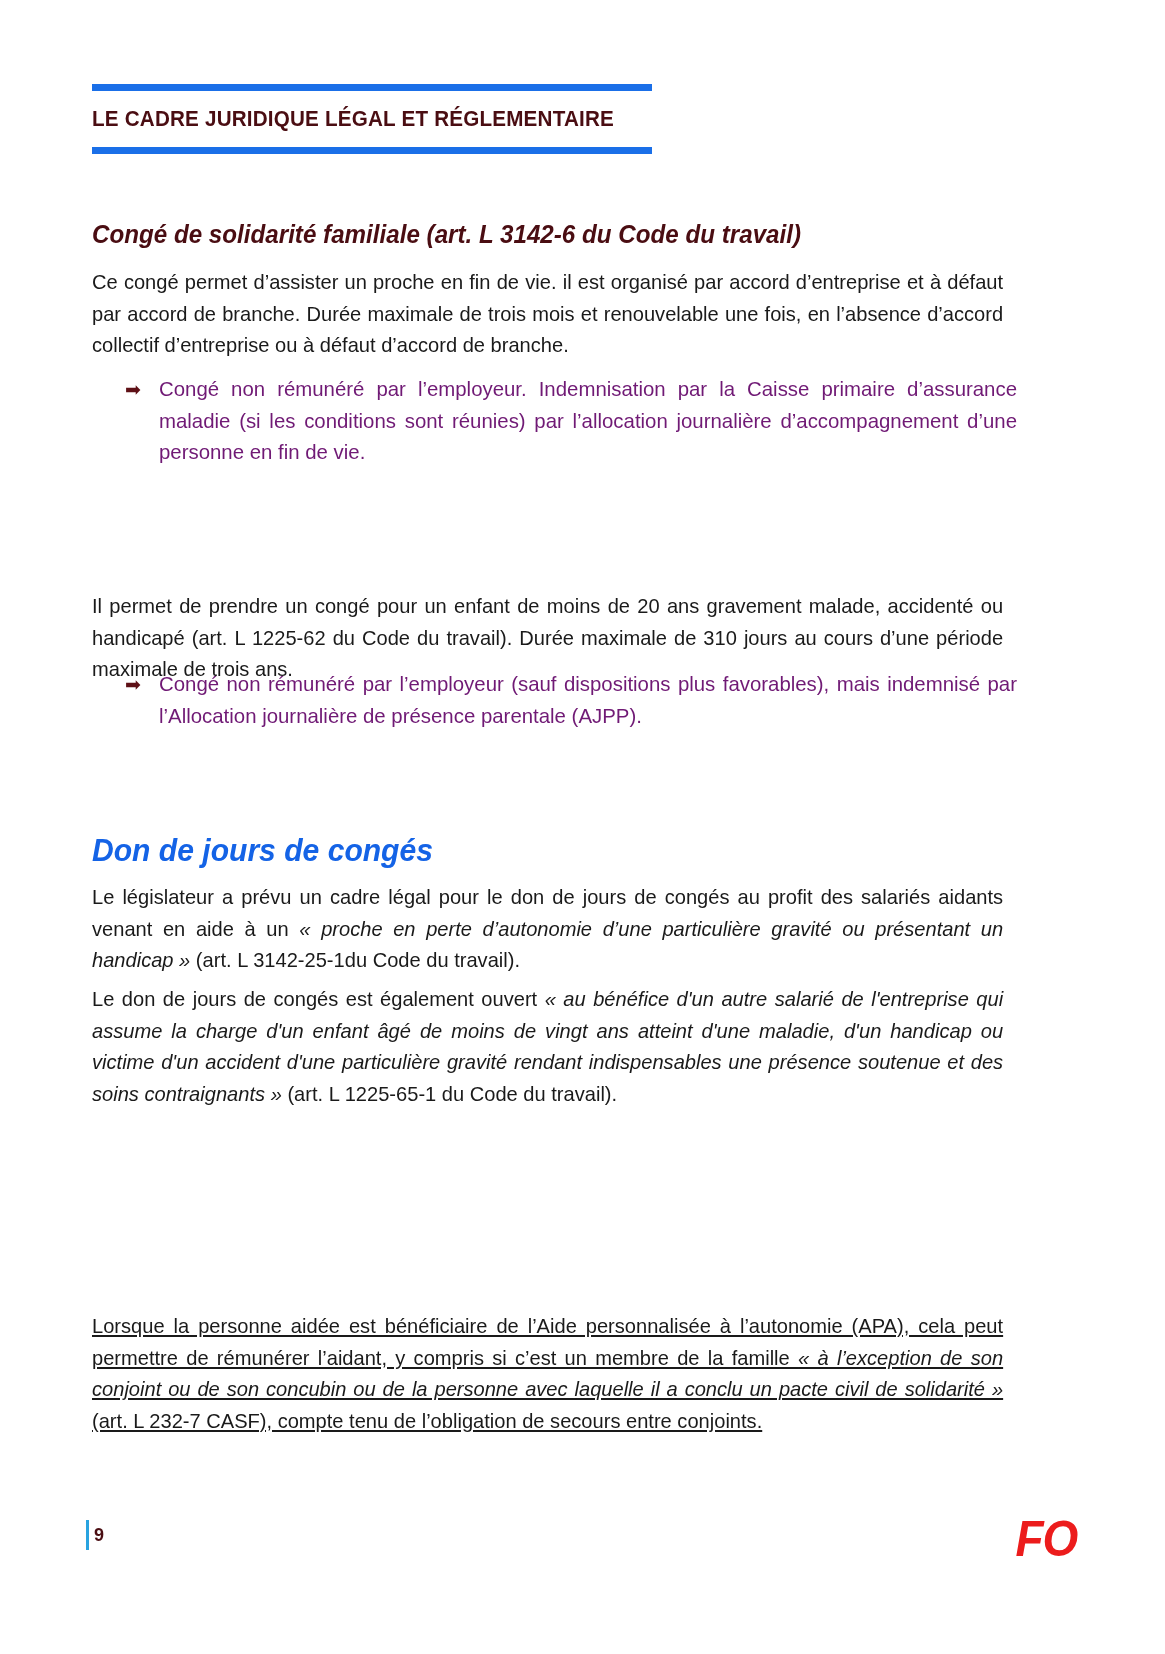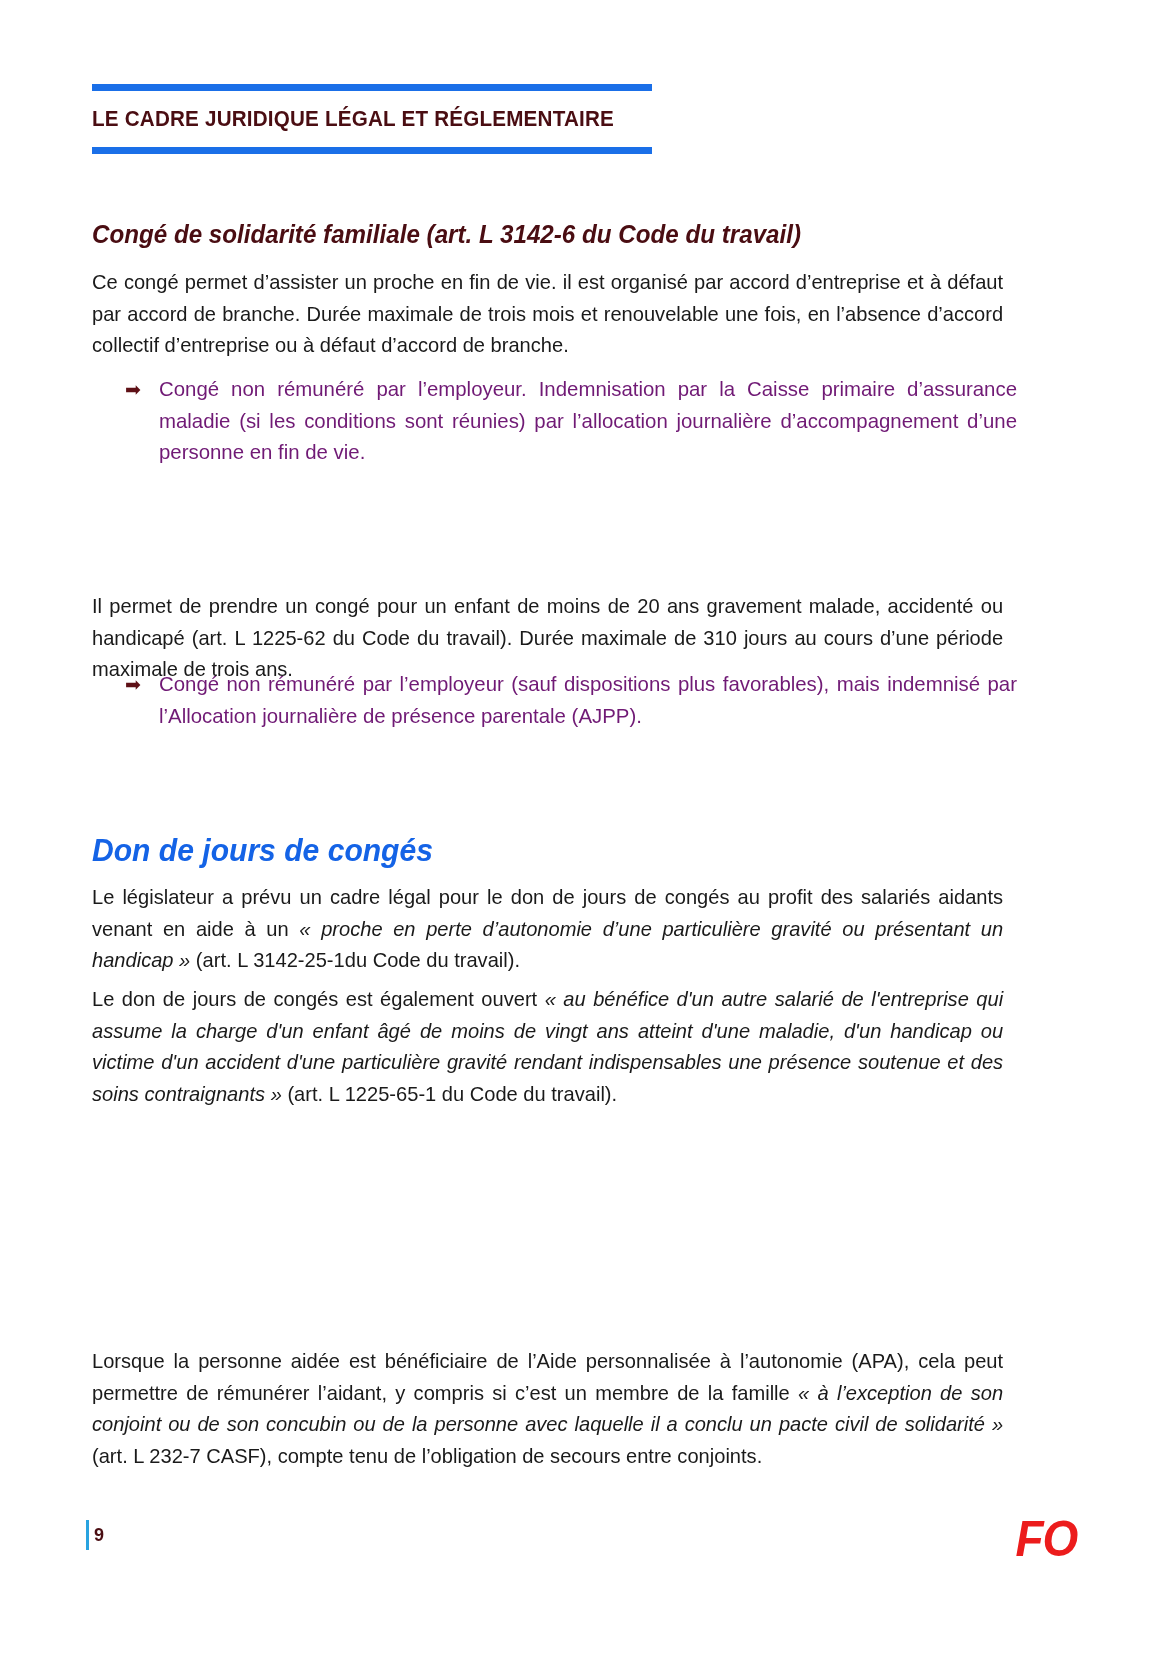--- a/index.html
+++ b/index.html
@@ -205,21 +205,21 @@
 
   <div class="blk" style="top:882px;">
     <p class="body"><span>Le législateur a prévu un cadre légal pour le don de jours de congés au profit des salariés aidants venant en aide à un </span><i class="q">« proche en perte d’autonomie d’une particulière gravité ou présentant un handicap »</i><span> (art. L 3142-25-1du Code du travail).</span></p>
   </div>
 
   <div class="blk" style="top:984px;">
     <p class="body"><span>Le don de jours de congés est également ouvert </span><i class="q">« au bénéfice d'un autre salarié de l'entreprise qui assume la charge d'un enfant âgé de moins de vingt ans atteint d'une maladie, d'un handicap ou victime d'un accident d'une particulière gravité rendant indispensables une présence soutenue et des soins contraignants »</i><span> (art. L 1225-65-1 du Code du travail).</span></p>
   </div>
 
 
-  <div class="blk" style="top:1346px;">
+  <div class="blk" style="top:1311px;text-decoration:underline;">
     <p class="body"><span>Lorsque la personne aidée est bénéficiaire de l’Aide personnalisée à l’autonomie (APA), cela peut permettre de rémunérer l’aidant, y compris si c’est un membre de la famille </span><i class="q">« à l’exception de son conjoint ou de son concubin ou de la personne avec laquelle il a conclu un pacte civil de solidarité »</i><span> (art. L 232-7 CASF), compte tenu de l’obligation de secours entre conjoints.</span></p>
   </div>
 
   <div class="footer">
     <div class="page-num-wrap">
       <div class="page-num-bar"></div>
       <div class="page-num">9</div>
     </div>
     <div class="fo-logo">FO</div>
   </div>

